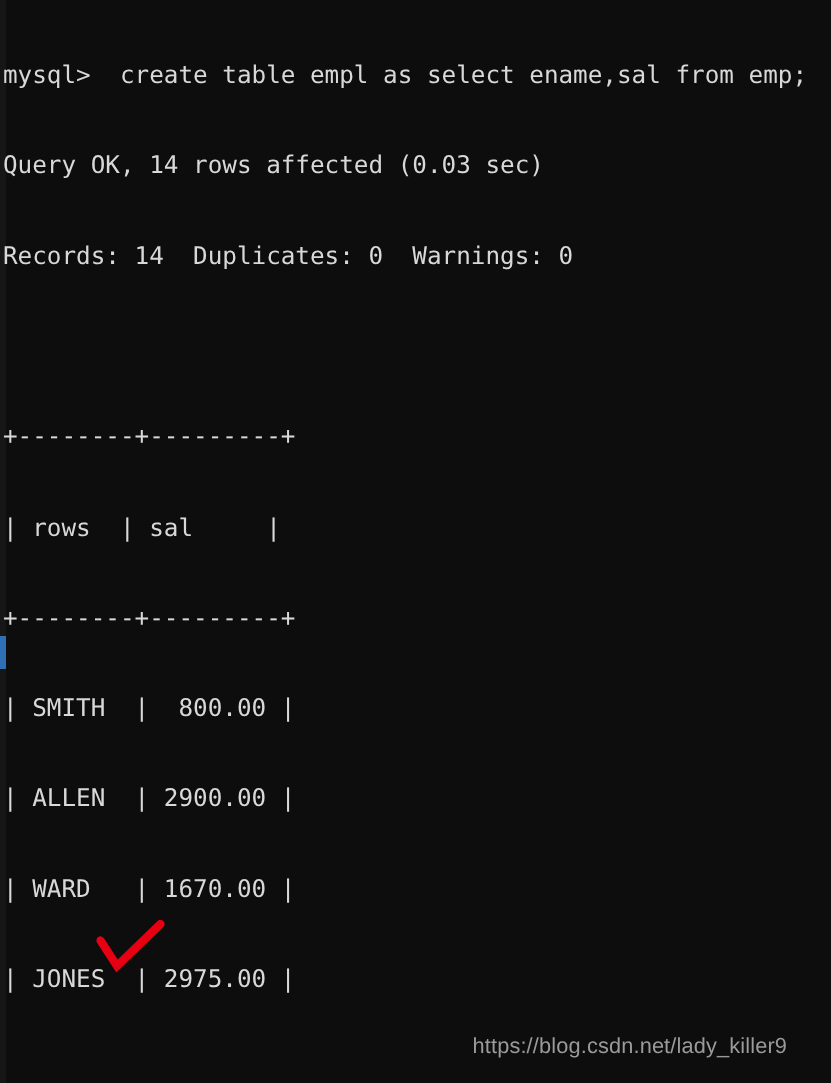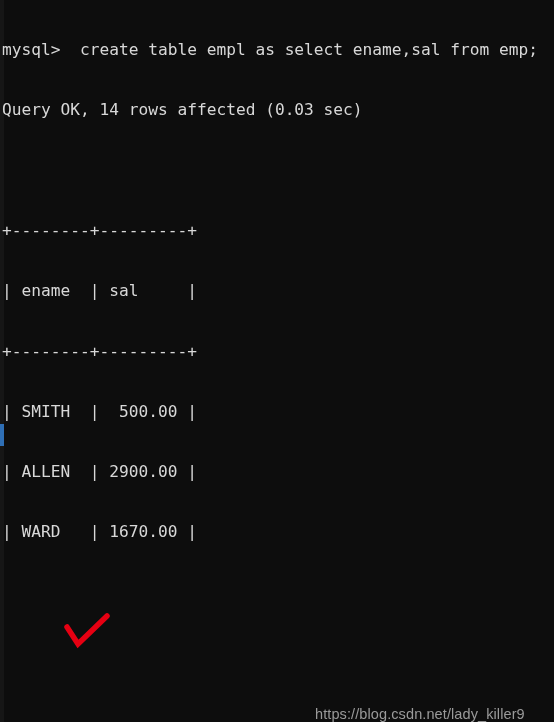--- a/index.html
+++ b/index.html
@@ -66,42 +66,43 @@
 
   #watermark {
     position: absolute;
     left: 315px;
     top: 690px;
     color: #9a9a9a;
     font-family: "Liberation Sans", sans-serif;
     font-size: 14.5px;
     letter-spacing: 0.1px;
     white-space: pre;
-    margin-top: 16px;
   }
 </style>
 </head>
 <body>
 
 <div id="screen">
 
   <div id="scroll-rail">
     <div id="scroll-thumb"></div>
   </div>
 
   <div id="terminal">
     <div class="line">mysql&gt;  create table empl as select ename,sal from emp;</div>
     <div class="line">Query OK, 14 rows affected (0.03 sec)</div>
+    <div class="line">Records: 14  Duplicates: 0  Warnings: 0</div>
     <div class="line blank"></div>
     <div class="line">+--------+---------+</div>
-    <div class="line">| ename  | sal     |</div>
+    <div class="line">| rows  | sal     |</div>
     <div class="line">+--------+---------+</div>
-    <div class="line">| SMITH  |  500.00 |</div>
+    <div class="line">| SMITH  |  800.00 |</div>
     <div class="line">| ALLEN  | 2900.00 |</div>
     <div class="line">| WARD   | 1670.00 |</div>
+    <div class="line">| JONES  | 2975.00 |</div>
     
     
     
     
     
     
     
     
     
     

